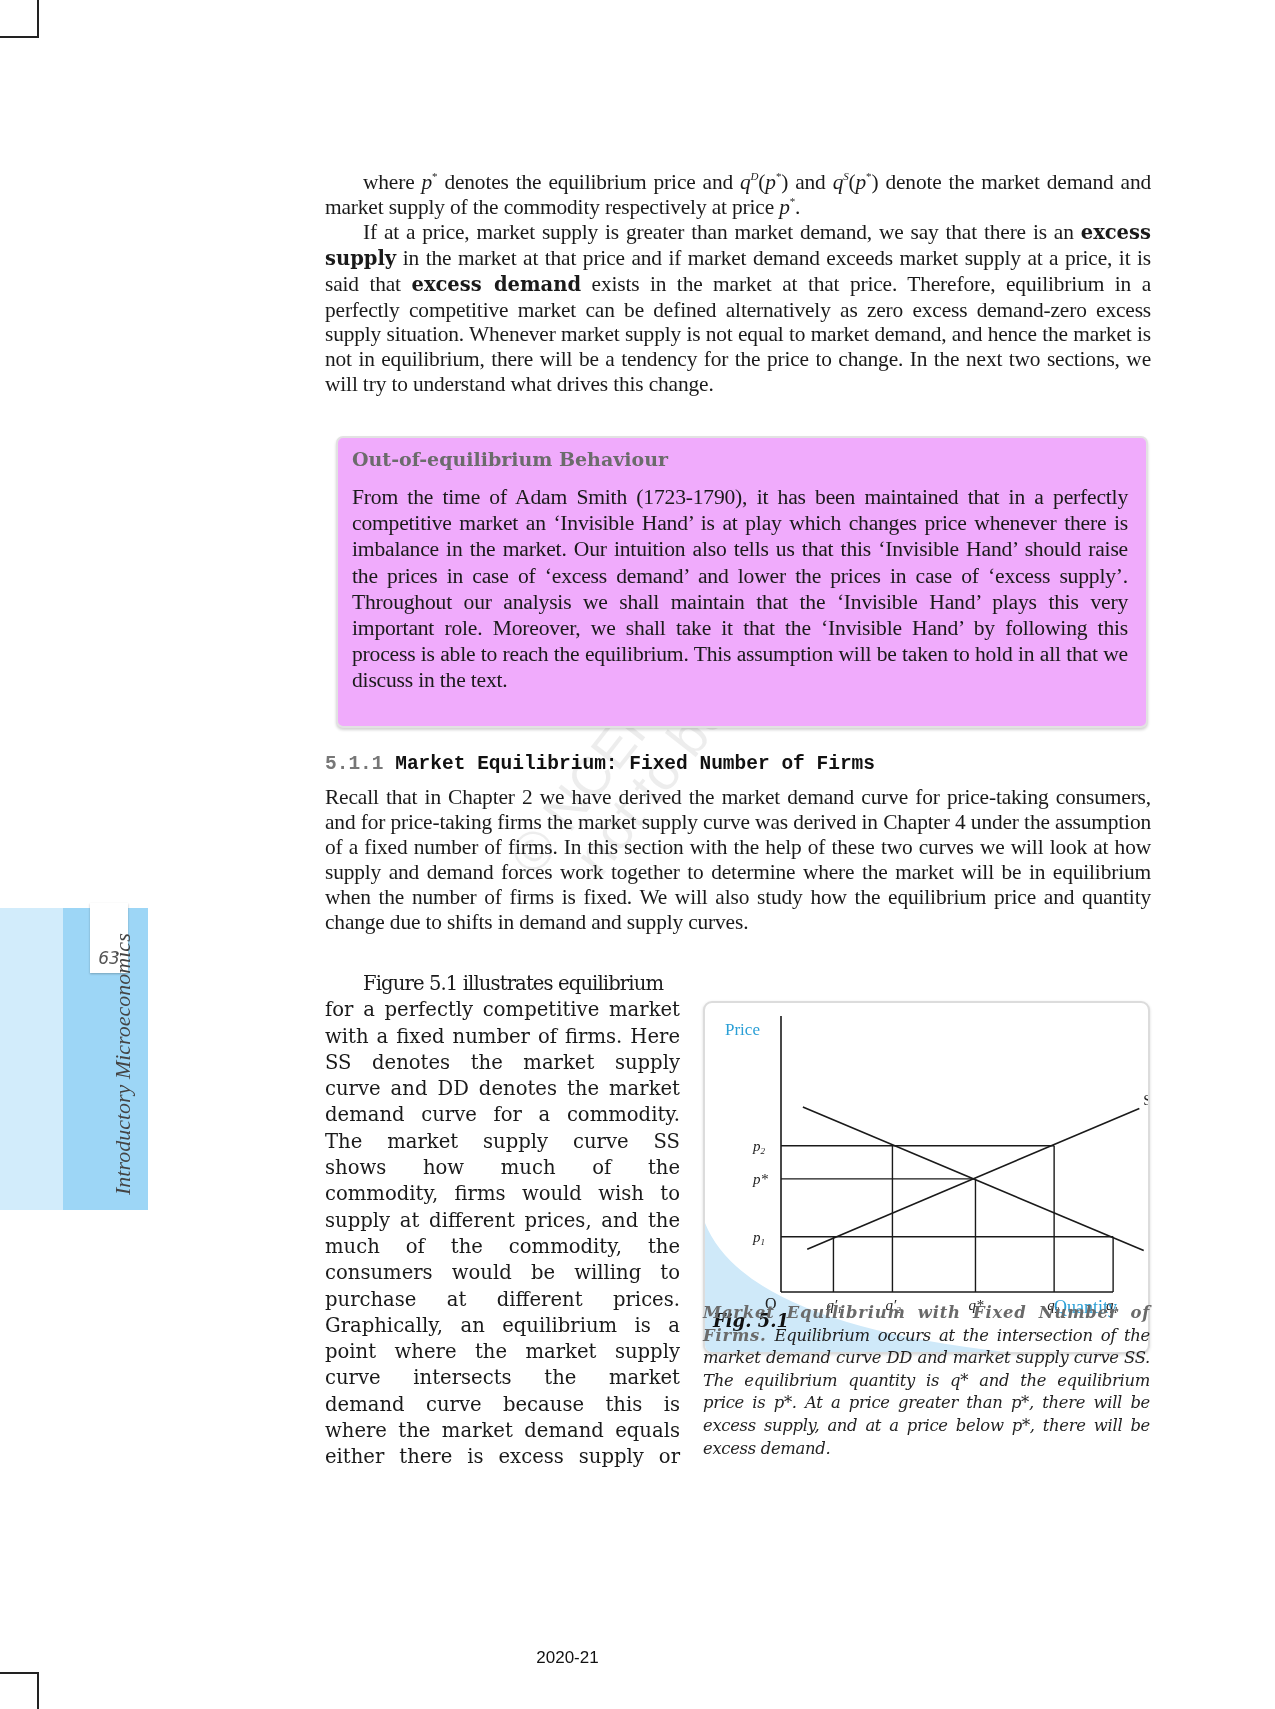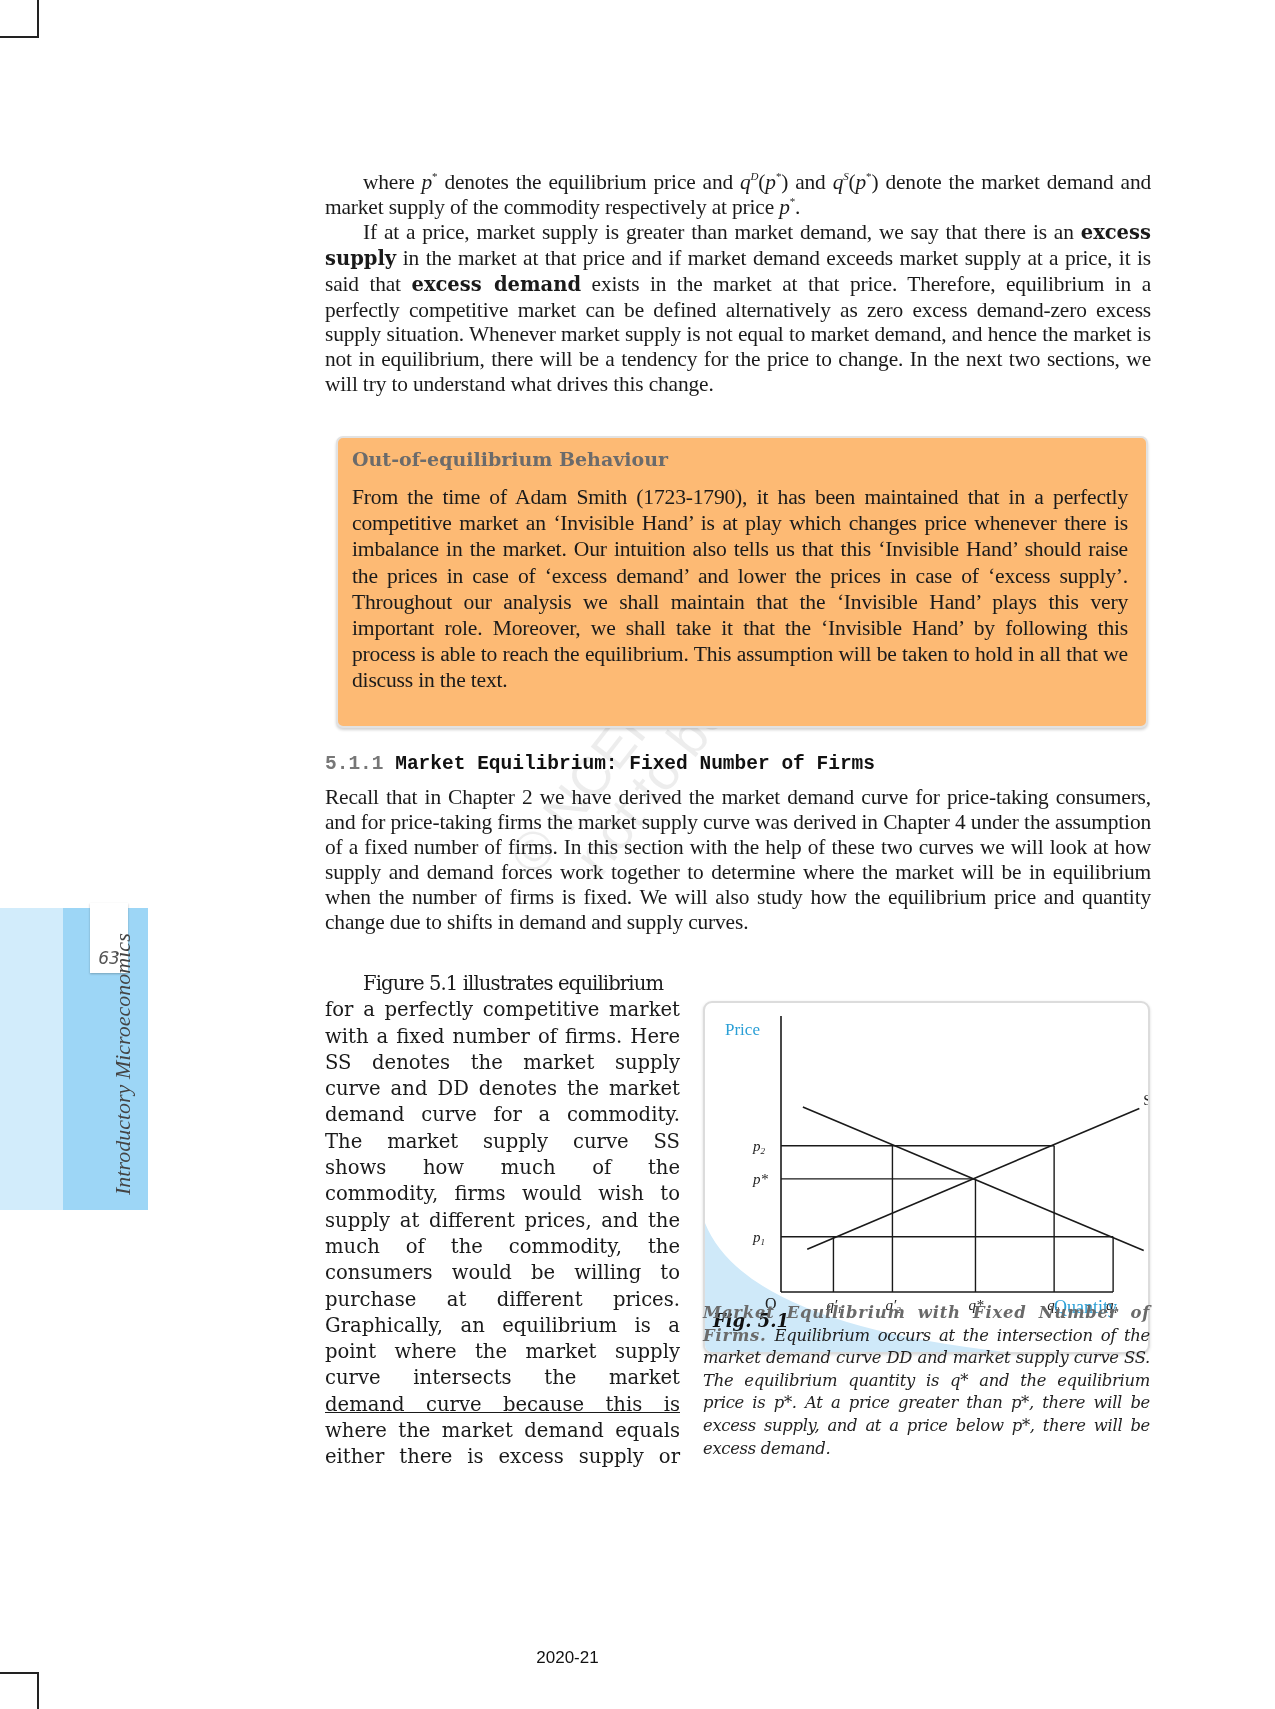--- a/index.html
+++ b/index.html
@@ -15,21 +15,21 @@
     font-family: "Liberation Serif", serif; letter-spacing: -0.15px;
   }
   .para p { margin: 0; text-indent: 38px; }
   .para p.noind { text-indent: 0; }
   .para sup { font-size: 11px; vertical-align: 9px; line-height: 0; }
   .para b { font-family: "DejaVu Serif", serif; font-weight: bold; font-size: 19.5px; letter-spacing: 0; }
   .box {
     position: absolute; left: 336px; top: 436px; width: 808px; height: 288px;
     border: 2px solid #e2e2e2; border-radius: 7px;
     box-shadow: 0 2px 3px rgba(0,0,0,0.18);
-    background: #fdba74;
+    background: #f0abfc;
   }
   .box-title {
     position: absolute; left: 14px; top: 10px;
     font-family: "DejaVu Serif", serif; font-weight: bold; font-size: 19px; color: #6b6b6b;
   }
   .box-text {
     position: absolute; left: 14px; top: 46px; width: 776px;
     font-family: "Liberation Serif", serif; font-size: 21.6px; line-height: 26.2px; text-align: justify;
     letter-spacing: -0.2px;
   }
@@ -128,21 +128,21 @@
     <div style="text-align: justify; text-align-last: justify;">The market supply curve SS</div>
     <div style="text-align: justify; text-align-last: justify;">shows how much of the</div>
     <div style="text-align: justify; text-align-last: justify;">commodity, firms would wish to</div>
     <div style="text-align: justify; text-align-last: justify;">supply at different prices, and the</div>
     <div style="text-align: justify; text-align-last: justify;">much of the commodity, the</div>
     <div style="text-align: justify; text-align-last: justify;">consumers would be willing to</div>
     <div style="text-align: justify; text-align-last: justify;">purchase at different prices.</div>
     <div style="text-align: justify; text-align-last: justify;">Graphically, an equilibrium is a</div>
     <div style="text-align: justify; text-align-last: justify;">point where the market supply</div>
     <div style="text-align: justify; text-align-last: justify;">curve intersects the market</div>
-    <div style="text-align: justify; text-align-last: justify; text-decoration: underline;">demand curve because this is</div>
+    <div style="text-align: justify; text-align-last: justify;">demand curve because this is</div>
     <div style="text-align: justify; text-align-last: justify;">where the market demand equals</div>
     <div style="text-align: justify; text-align-last: justify;">either there is excess supply or</div>
   </div>
 
 <div class="figbox">
   <svg id="chart" width="443" height="349" viewBox="0 0 443 349" xmlns="http://www.w3.org/2000/svg">
     <path d="M0,220 Q40,320 300,349 L0,349 Z" fill="#cfe9f9"></path>
     <g id="chart-layer">
         <line x1="76" y1="13" x2="76" y2="289" stroke="#1a1a1a" stroke-width="1.6"></line>
         <line x1="76" y1="289" x2="408" y2="289" stroke="#1a1a1a" stroke-width="1.6"></line>

